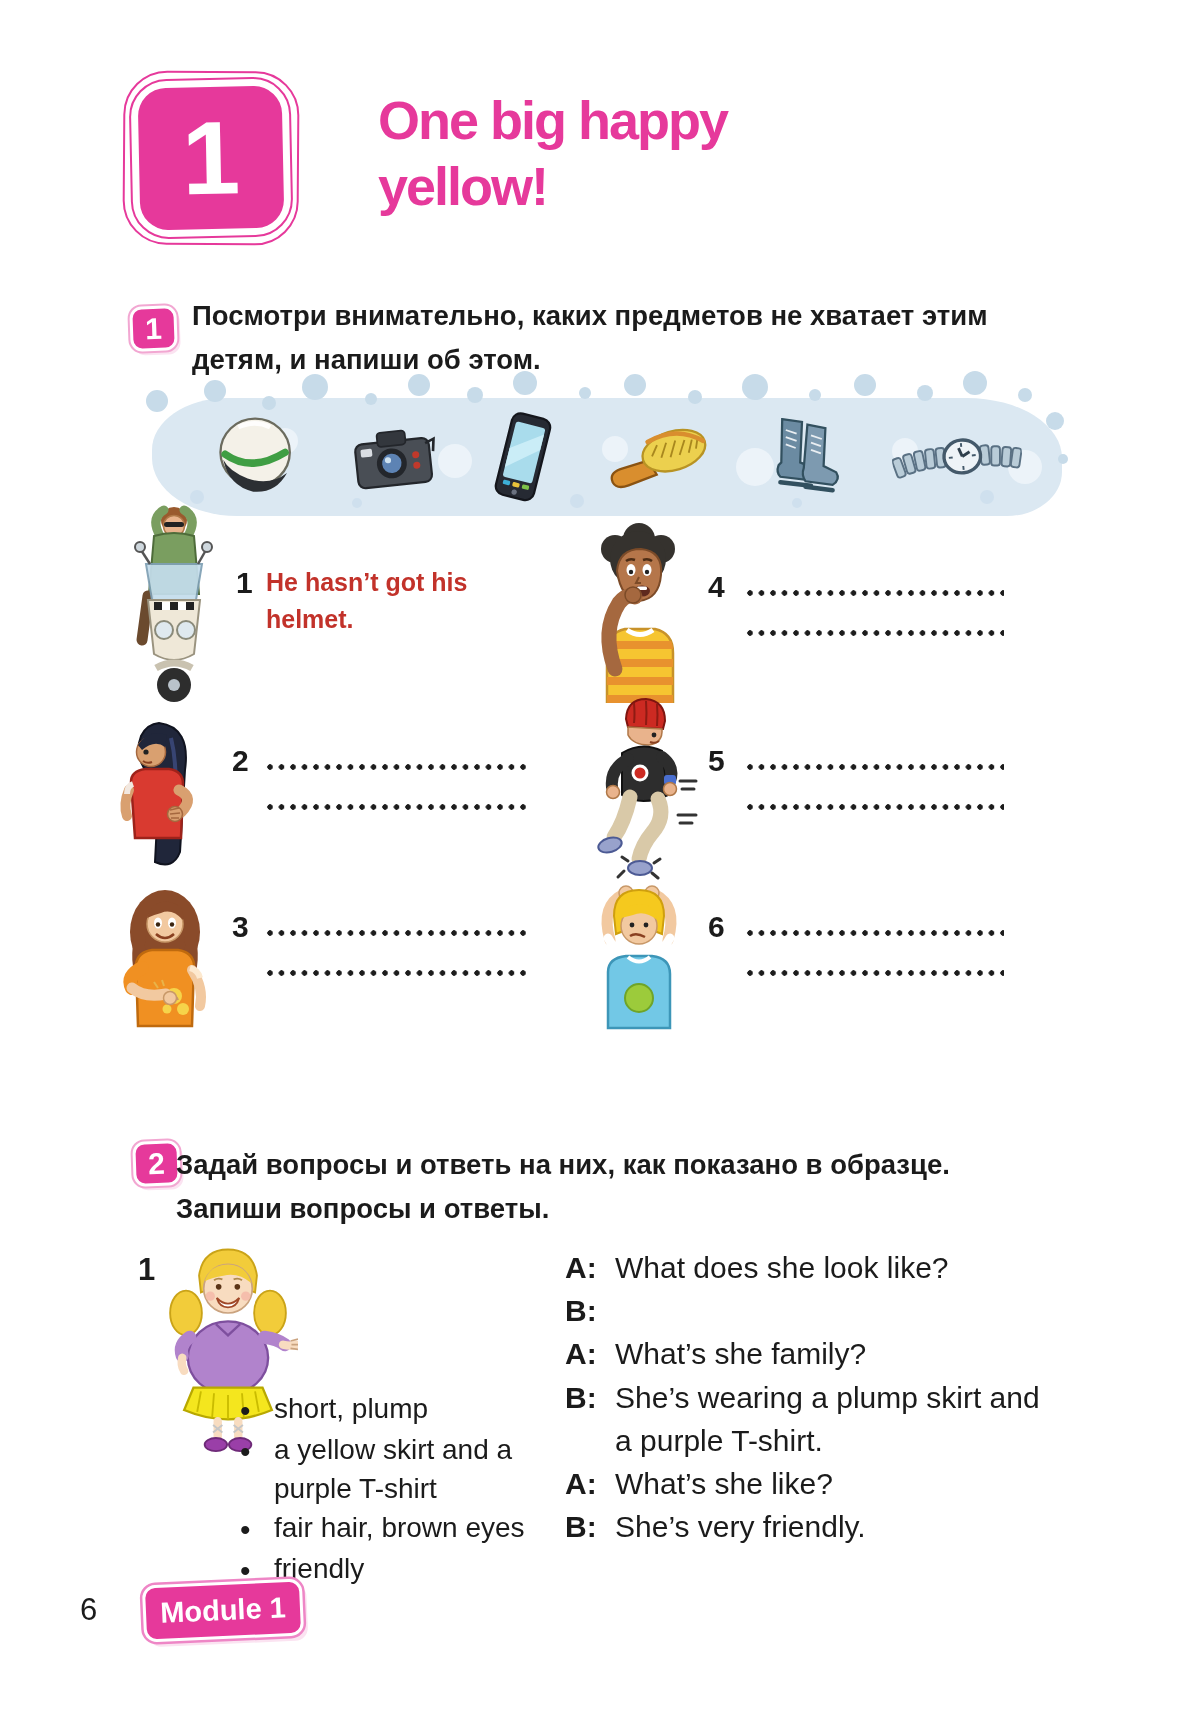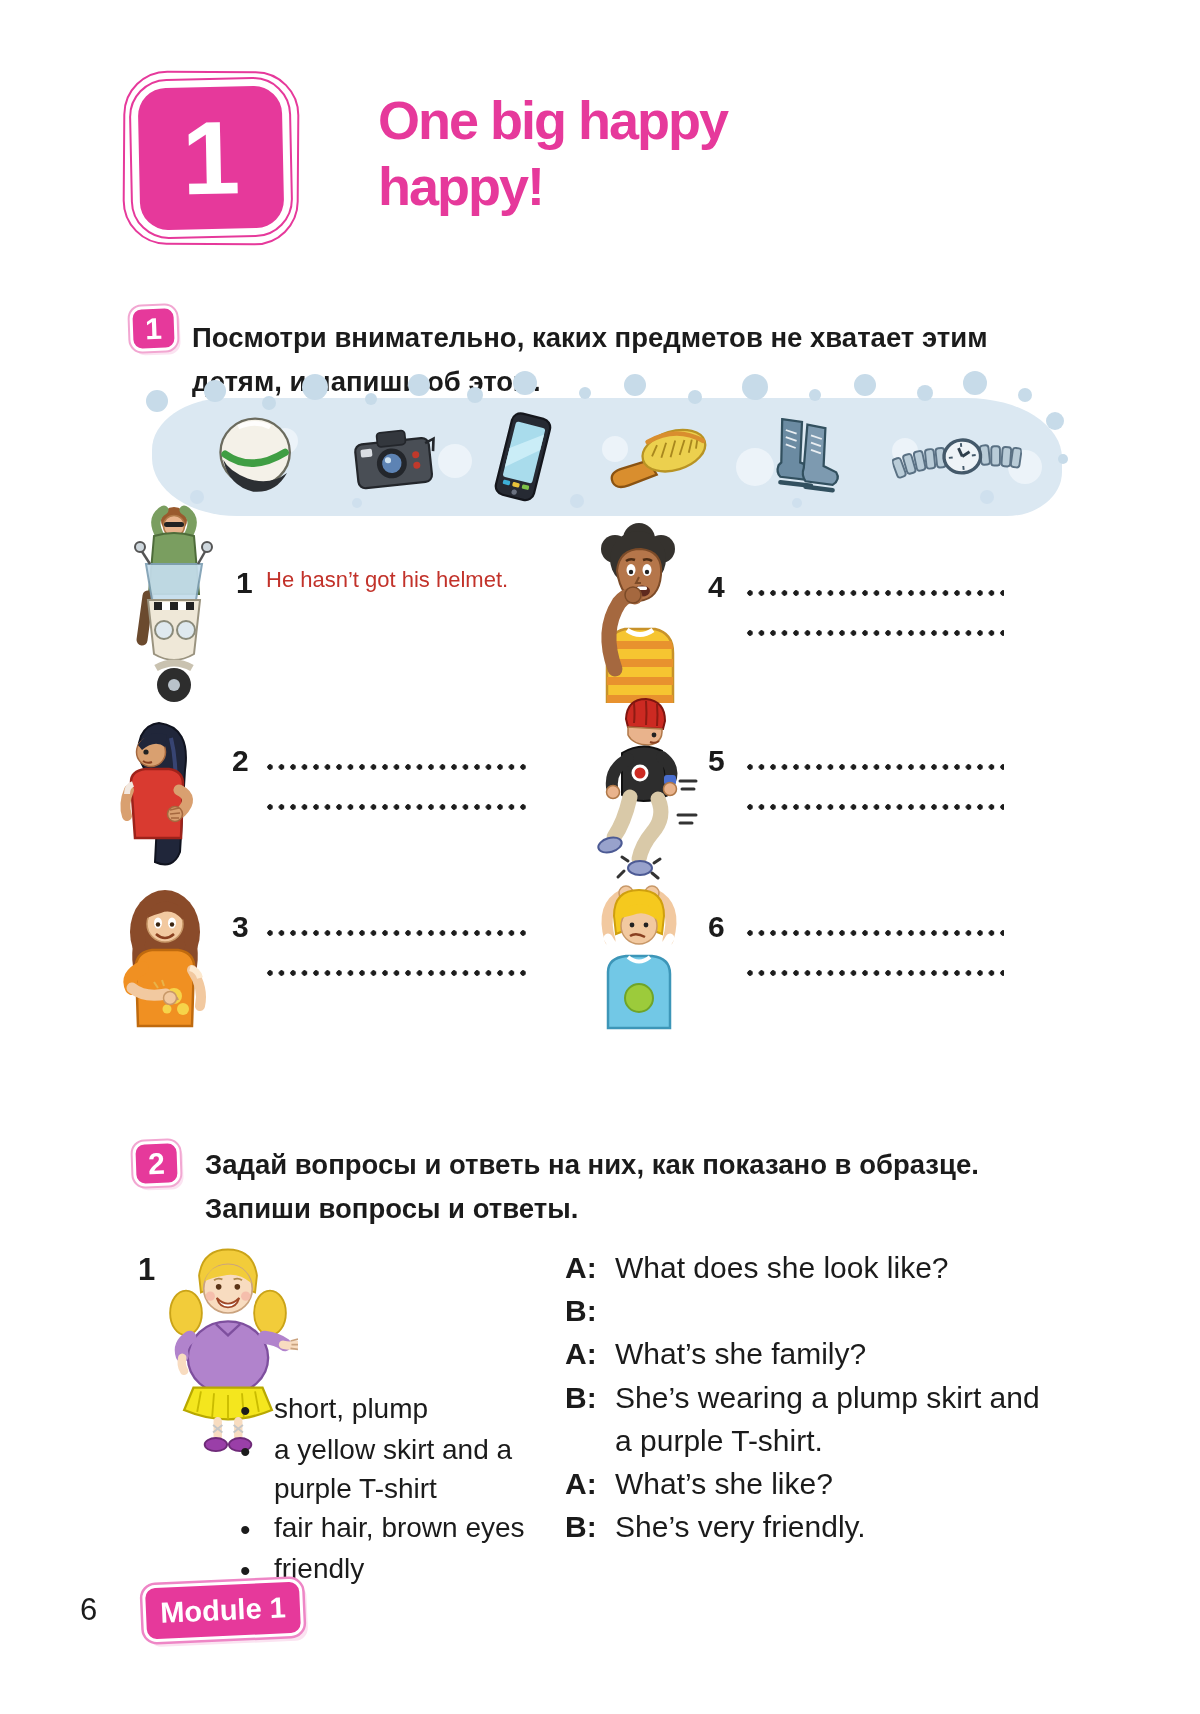--- a/index.html
+++ b/index.html
@@ -20,42 +20,42 @@
   .module-badge .fill{position:absolute;inset:7px;background:var(--pink);border-radius:28px;display:flex;align-items:center;justify-content:center}
   .module-badge .fill span{color:#fff;font-size:104px;font-weight:bold;line-height:1}
   .page-title{position:absolute;left:378px;top:88px;font-size:54px;line-height:1.22;font-weight:bold;color:var(--pink);letter-spacing:-2px}
 
   
   .ex-badge{position:absolute;width:47px;height:45px;background:var(--pink);border:3px solid #fff;border-radius:12px;box-shadow:0 0 0 2px var(--pink-light),3px 4px 0 0 #fbe3f1;display:flex;align-items:center;justify-content:center;transform:rotate(-2deg)}
   .ex-badge span{color:#fff;font-weight:bold;font-size:30px}
   .ex1-badge{left:130px;top:306px}
   .ex2-badge{left:133px;top:1141px}
   .instruction{position:absolute;font-weight:bold;font-size:27.5px;line-height:1.6;color:var(--ink)}
-  .ex1-instruction{left:192px;top:316px;width:860px}
-  .ex2-instruction{left:205px;top:1143px;width:880px}
+  .ex1-instruction{left:192px;top:294px;width:860px}
+  .ex2-instruction{left:176px;top:1143px;width:880px}
 
   
   .items-band{position:absolute;left:152px;top:398px;width:910px;height:118px;background:var(--band);border-radius:75px 95px 55px 85px / 52px 60px 44px 58px}
   .items-band .bub{position:absolute;width:22px;height:22px;border-radius:50%;background:var(--bubble);left:-6px;top:-8px;
     box-shadow:58px -10px 0 0 var(--bubble),112px 2px 0 -4px var(--bubble),158px -14px 0 2px var(--bubble),214px -2px 0 -5px var(--bubble),
     262px -16px 0 0 var(--bubble),318px -6px 0 -3px var(--bubble),368px -18px 0 1px var(--bubble),428px -8px 0 -5px var(--bubble),
     478px -16px 0 0 var(--bubble),538px -4px 0 -4px var(--bubble),598px -14px 0 2px var(--bubble),658px -6px 0 -5px var(--bubble),
     708px -16px 0 0 var(--bubble),768px -8px 0 -3px var(--bubble),818px -18px 0 1px var(--bubble),868px -6px 0 -4px var(--bubble),
     898px 20px 0 -2px var(--bubble),906px 58px 0 -6px var(--bubble),40px 96px 0 -4px #cfe0ee,200px 102px 0 -6px #cfe0ee,
     420px 100px 0 -4px #cfe0ee,640px 102px 0 -6px #cfe0ee,830px 96px 0 -4px #cfe0ee}
   .items-band .bub2{position:absolute;width:26px;height:26px;border-radius:50%;background:#ecf3f9;left:120px;top:30px;
     box-shadow:170px 20px 0 4px #ecf3f9,330px 8px 0 0 #ecf3f9,470px 26px 0 6px #ecf3f9,620px 10px 0 0 #ecf3f9,740px 26px 0 4px #ecf3f9}
   .items-row{position:absolute;inset:0;display:flex;align-items:center;justify-content:space-between;padding:0 40px 0 58px}
   .items-row .item{display:flex;align-items:center;justify-content:center}
 
   
   .fig{position:absolute}
   .entry-num{position:absolute;font-weight:bold;font-size:30px;color:var(--ink)}
   .dots{position:absolute;height:8px;background-image:radial-gradient(circle at 4px 4px,#1c1c1c 2.5px,transparent 3px);background-size:11.5px 8px;background-repeat:repeat-x}
-  .answer{position:absolute;left:266px;top:564px;width:248px;color:var(--red);font-weight:normal;font-size:22px;line-height:1.48}
+  .answer{position:absolute;left:266px;top:564px;width:248px;color:var(--red);font-weight:bold;font-size:25px;line-height:1.48}
 
   
   .example-num{position:absolute;left:138px;top:1252px;font-weight:bold;font-size:31px}
   .prompts{position:absolute;left:240px;top:1390px;width:330px;list-style:none;font-size:28px;line-height:1.38}
   .prompts li{display:flex}
   .prompts li::before{content:"\2022";flex:0 0 34px;font-size:30px}
   .prompts li span{display:block;width:262px}
   .dialogue{position:absolute;left:565px;top:1246px;width:505px;font-size:30px;line-height:1.44}
   .turn{display:flex}
   .turn b{flex:0 0 50px;font-weight:bold}
@@ -71,21 +71,21 @@
 
 <div class="page">
 
   <div class="module-badge">
     <div class="fill">
         <span>1</span>
       </div>
   </div>
   <h1 class="page-title">
     <span>One big happy</span><br>
-    <span>happy!</span>
+    <span>yellow!</span>
   </h1>
 
   <div class="ex-badge ex1-badge">
       <span>1</span>
     </div>
   <p class="instruction ex1-instruction">Посмотри внимательно, каких предметов не хватает этим детям, и напиши об этом.</p>
 
   <div class="items-band">
     <i class="bub"></i>
     <i class="bub2"></i>

